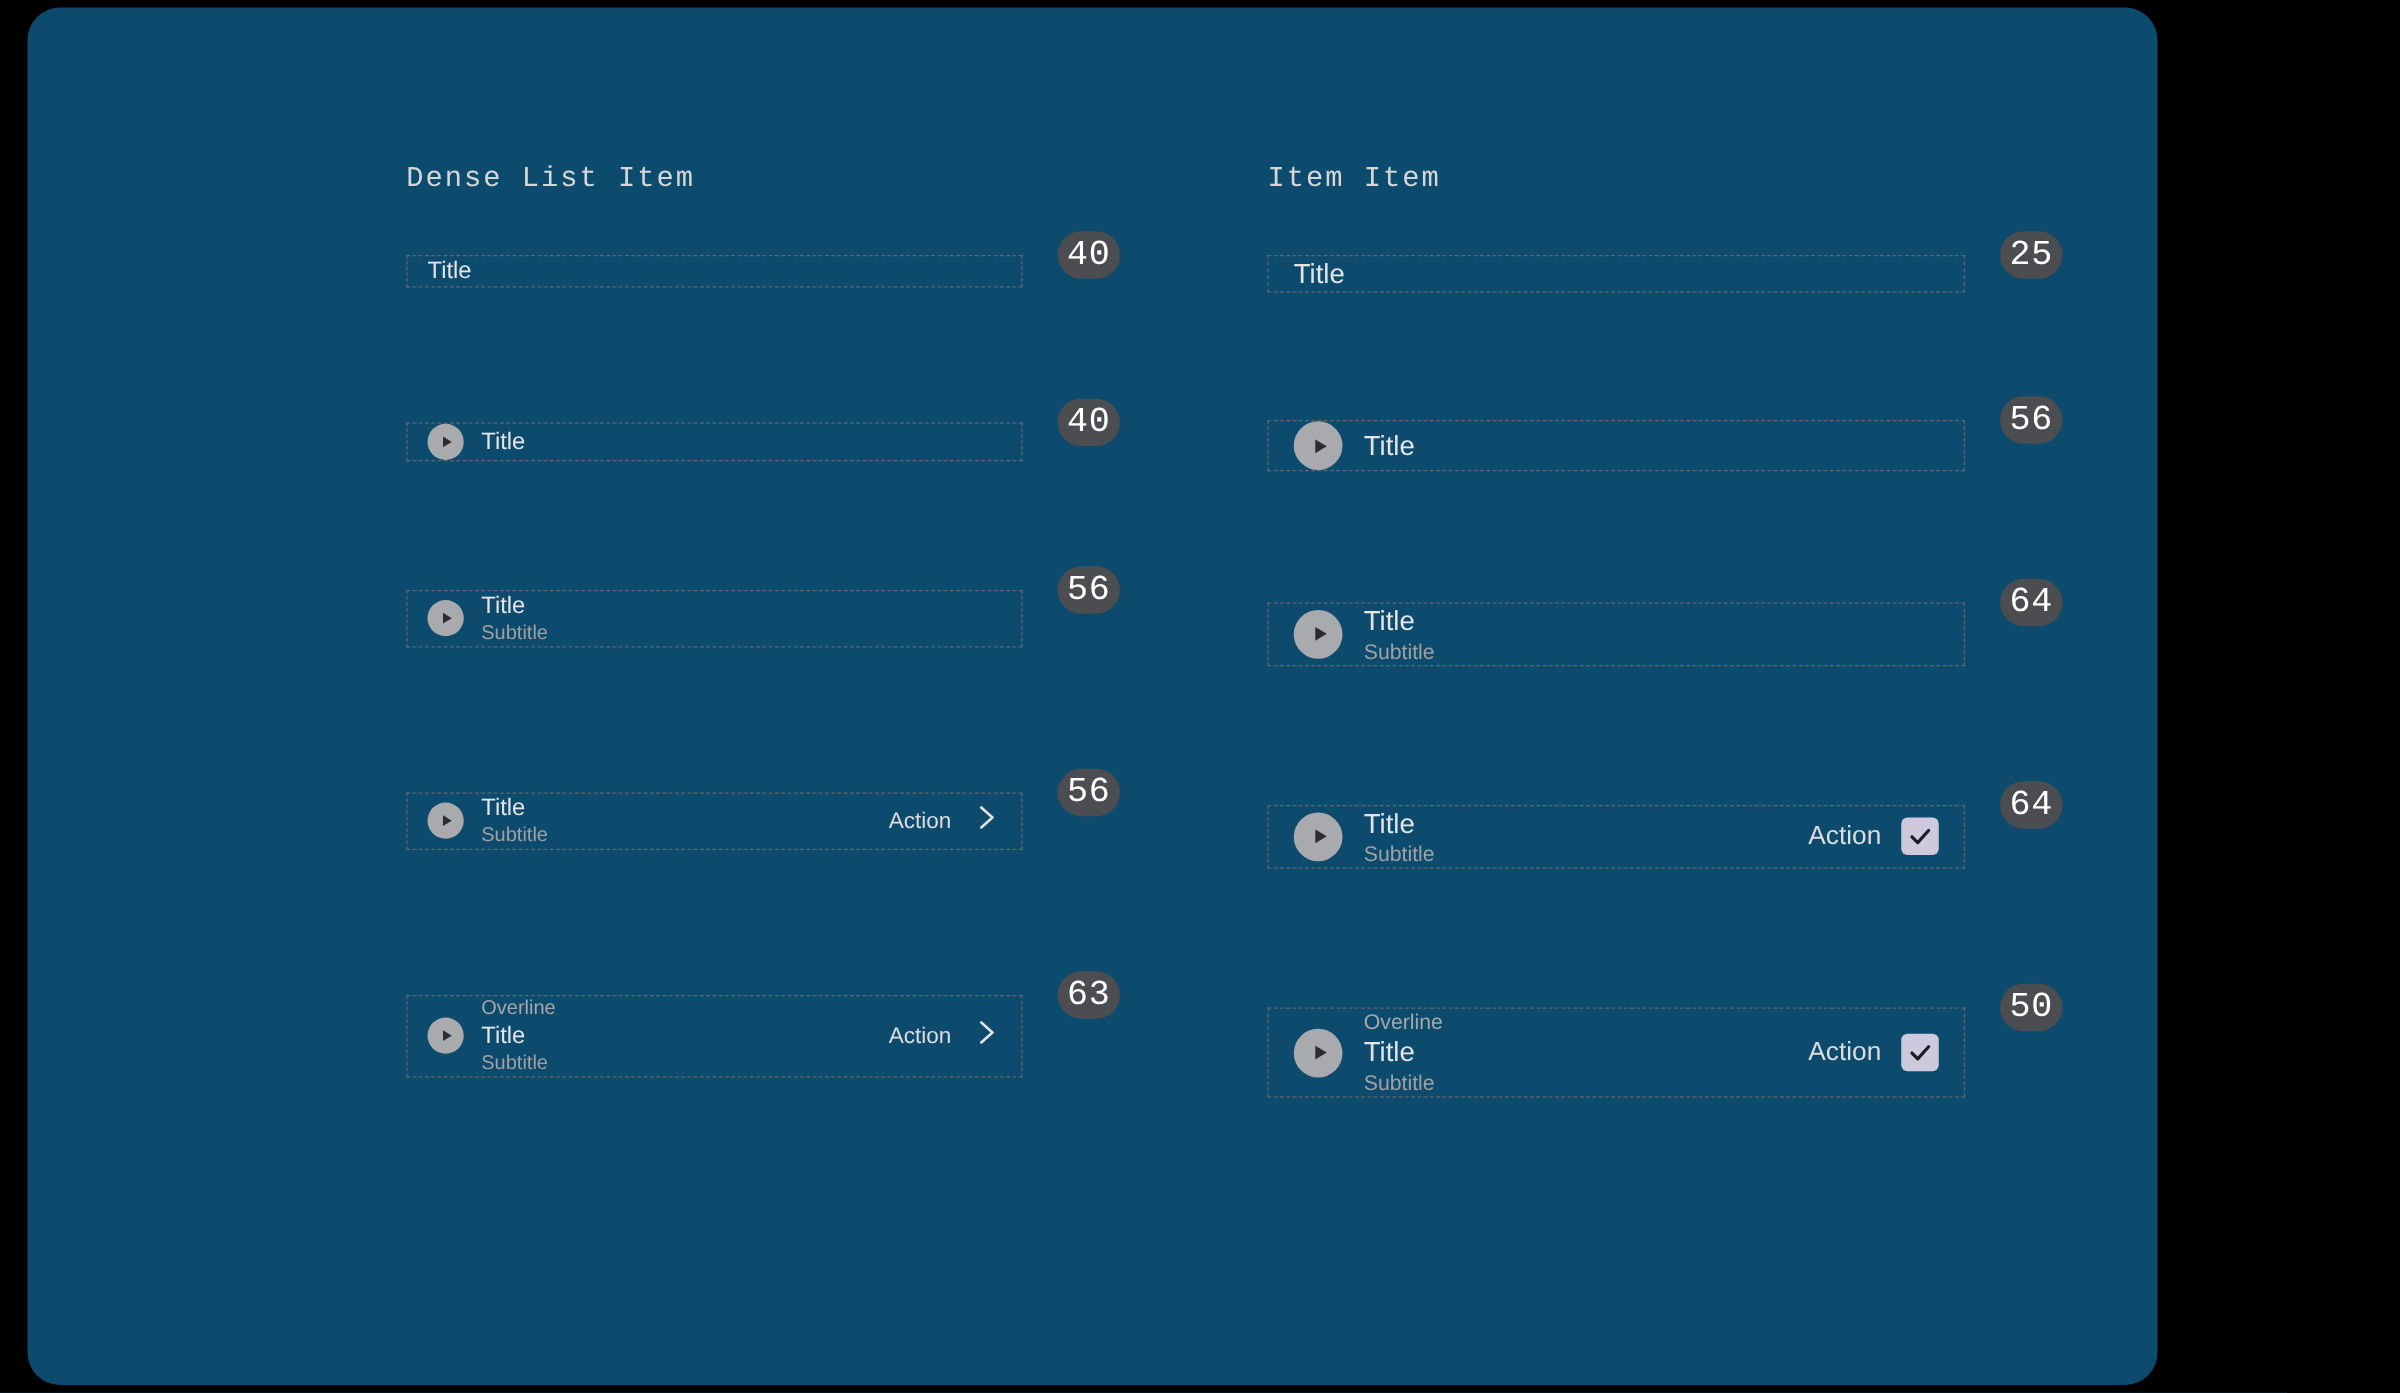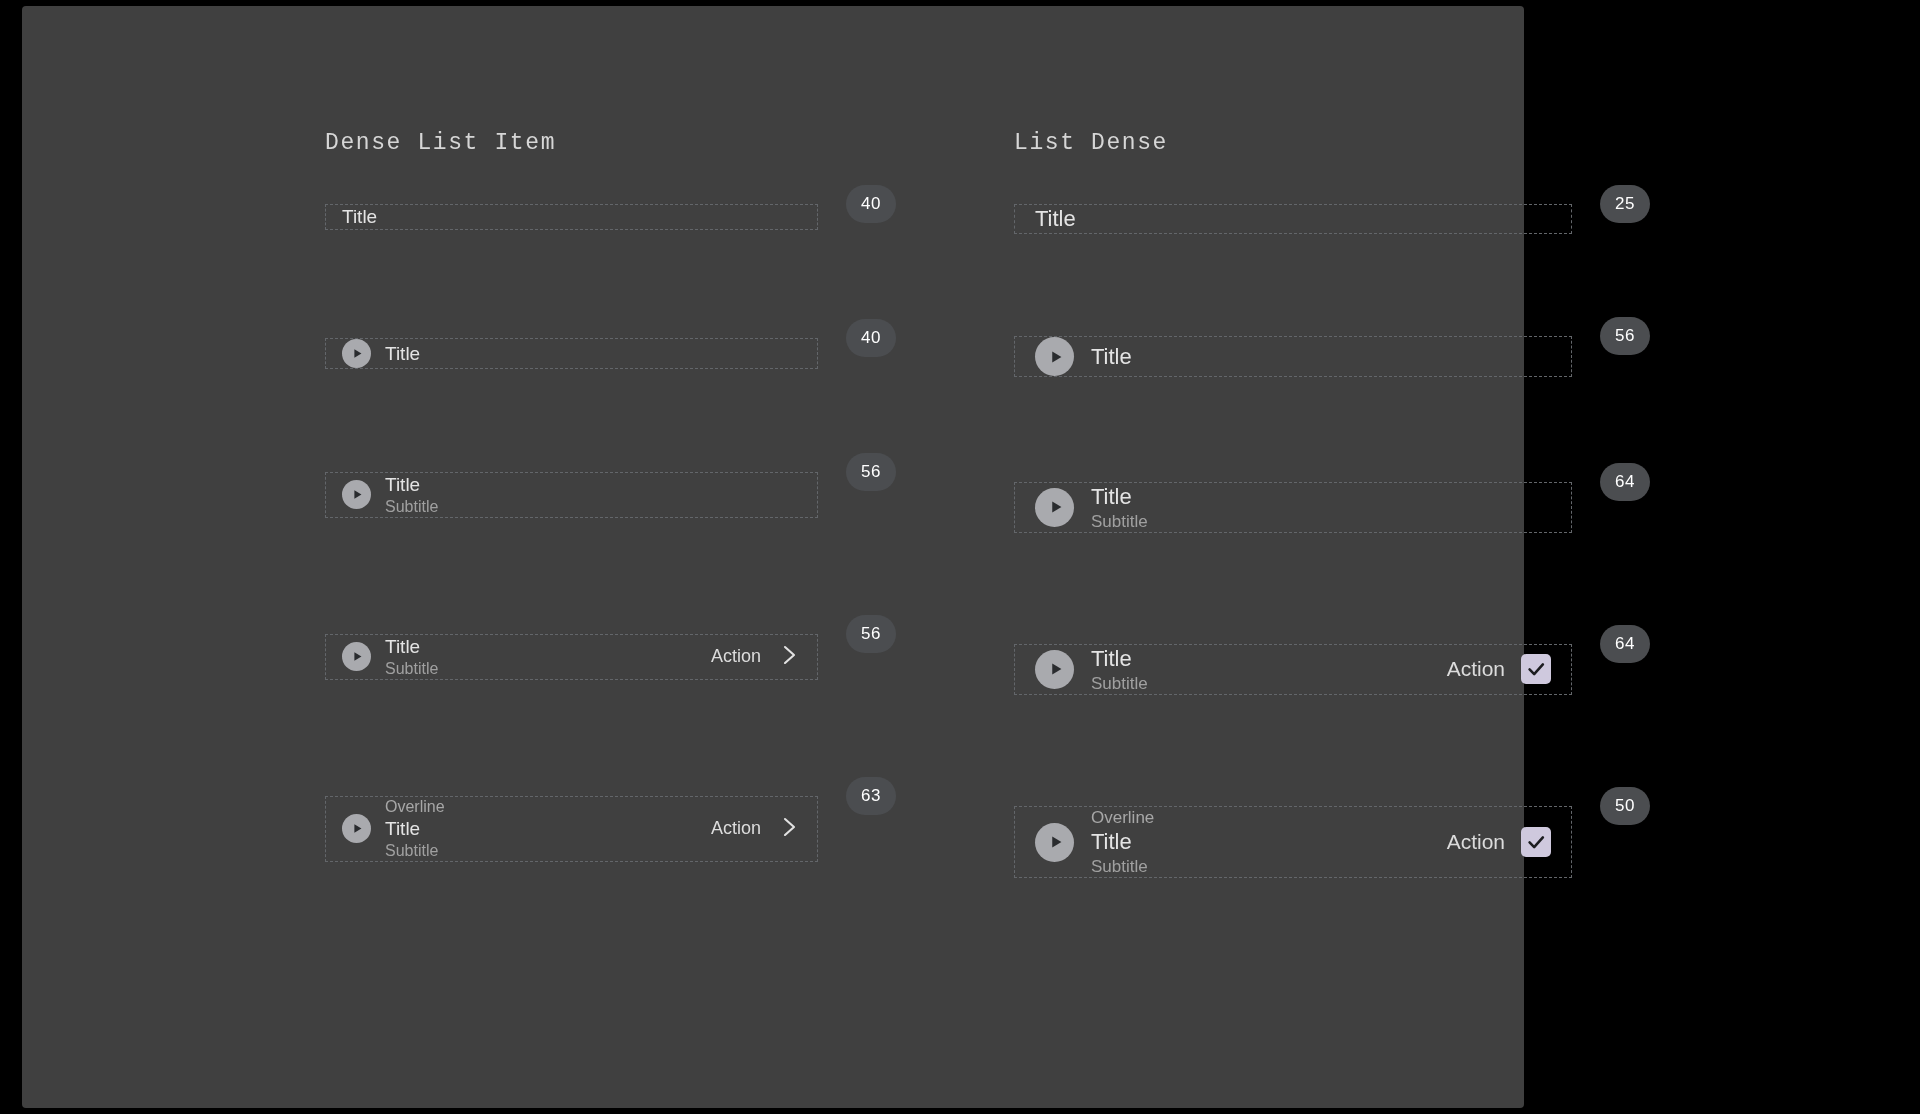--- a/index.html
+++ b/index.html
@@ -7,24 +7,24 @@
     width: 1920px;
     height: 1114px;
     background: #000000;
     font-family: "Liberation Sans", sans-serif;
     overflow: hidden;
   }
   .canvas {
     position: absolute;
     left: 22px;
     top: 6px;
-    width: 1502px;
+    width: 1704px;
     height: 1102px;
-    background: #404040;
-    border-radius: 4px;
+    background: #0c4a6e;
+    border-radius: 26px;
   }
   .columns {
     position: absolute;
     left: 0; top: 0;
     width: 100%; height: 100%;
   }
   .column { position: absolute; top: 0; }
   .col-dense { left: 303px; width: 590px; }
   .col-regular { left: 992px; width: 650px; }
 
@@ -175,22 +175,22 @@
     top: 50%;
     transform: translate(-50%, -50%);
     background: #4b4d50;
     color: #ffffff;
     border-radius: 22px;
     min-width: 50px;
     height: 38px;
     display: flex;
     align-items: center;
     justify-content: center;
-    font-family: Liberation Sans, sans-serif;
-    font-size: 17px;
+    font-family: Liberation Mono, monospace;
+    font-size: 28px;
     letter-spacing: 0.5px;
   }
 </style>
 </head>
 <body>
 
 <div class="canvas">
   <div class="columns">
 
     <div class="column col-dense">
@@ -318,21 +318,21 @@
               <div class="mline"></div>
               <div class="marrow up"></div>
               <div class="marrow down"></div>
               <div class="badge">63</div>
             </div>
           </div>
         </div>
     </div>
 
     <div class="column col-regular">
-      <div class="col-title">List Dense</div>
+      <div class="col-title">Item Item</div>
       <div class="rows">
           <div class="row-wrap" style="height: 86px;">
             <div class="item-box">
               <div class="item-inner">
                 <div class="texts">
                   <div class="title">Title</div>
                 </div>
               </div>
             </div>
             <div class="measure">

